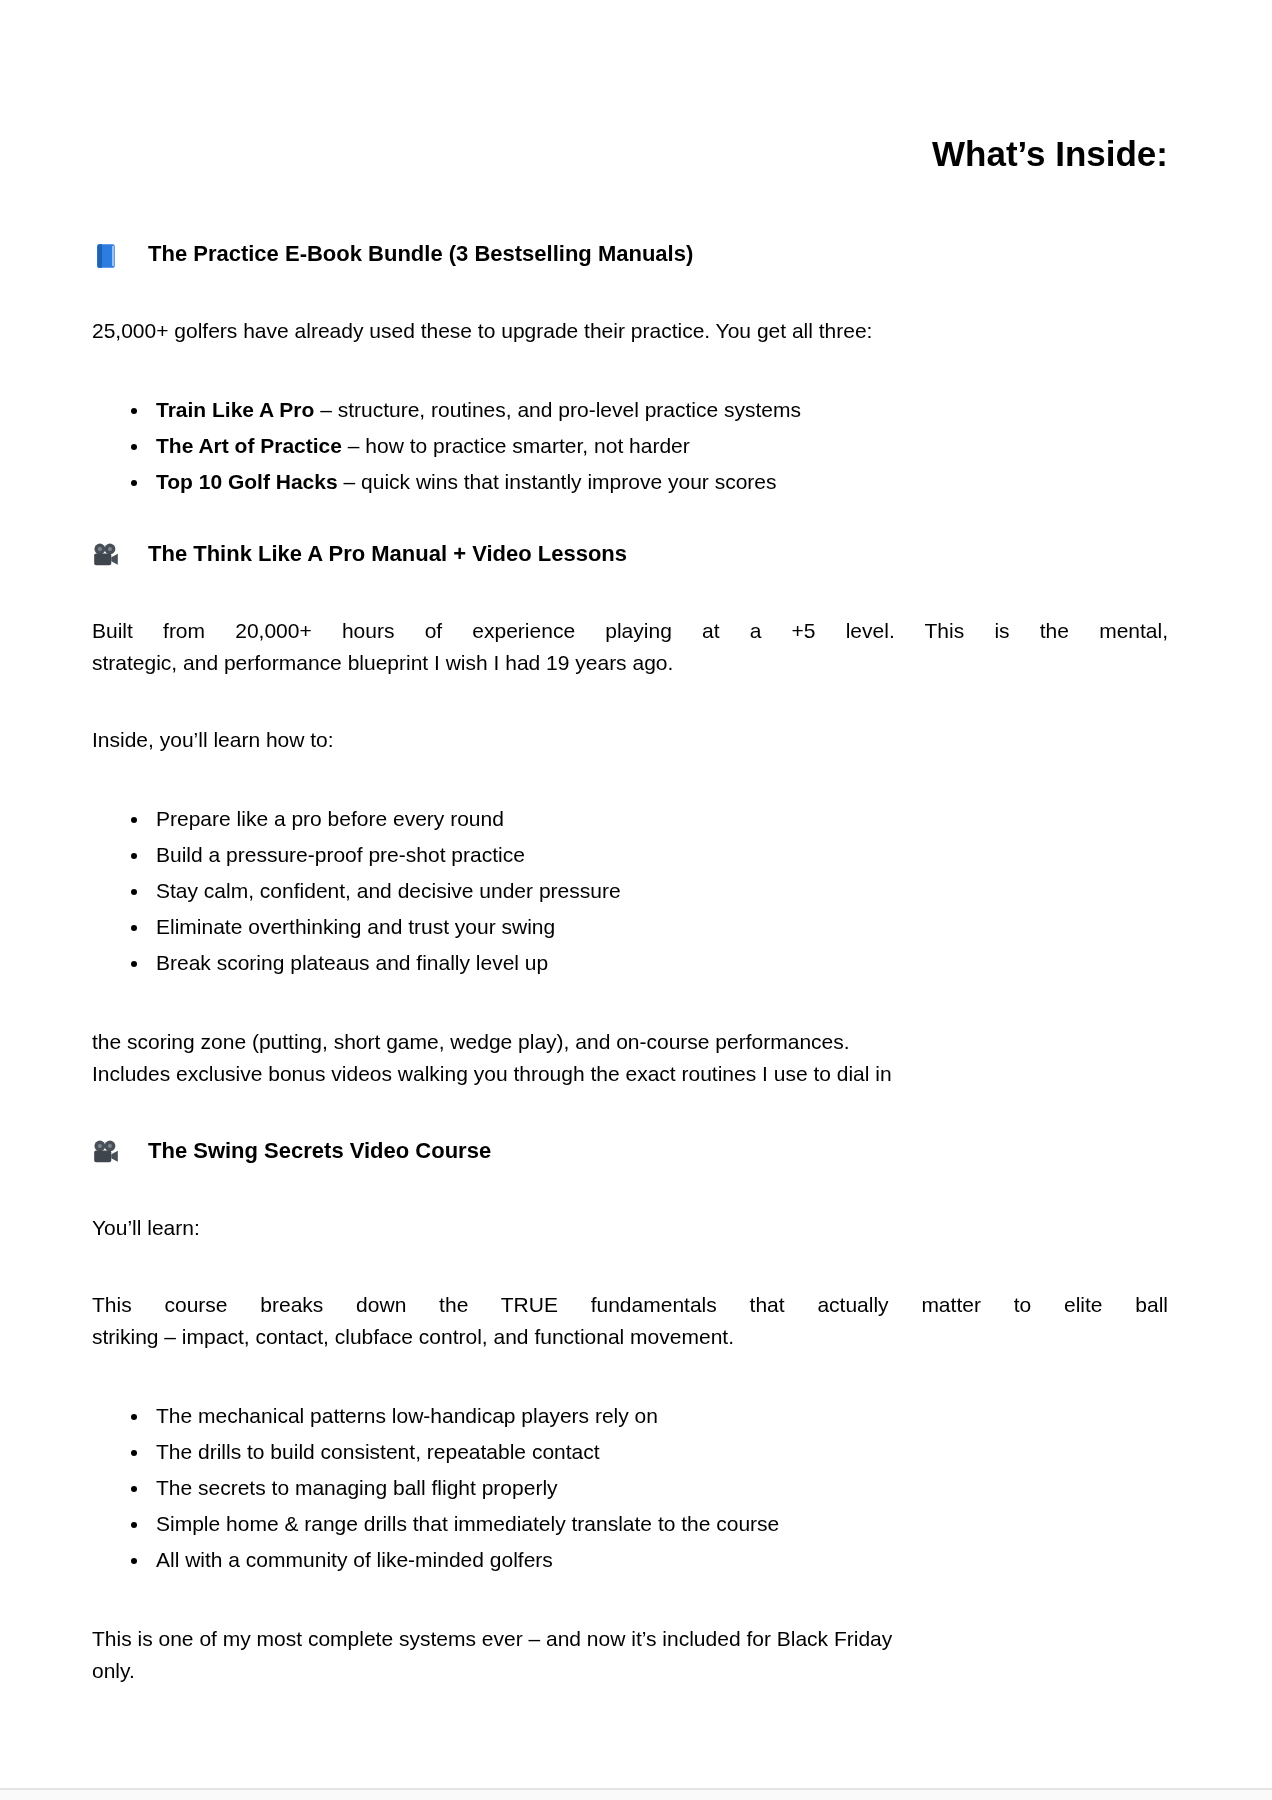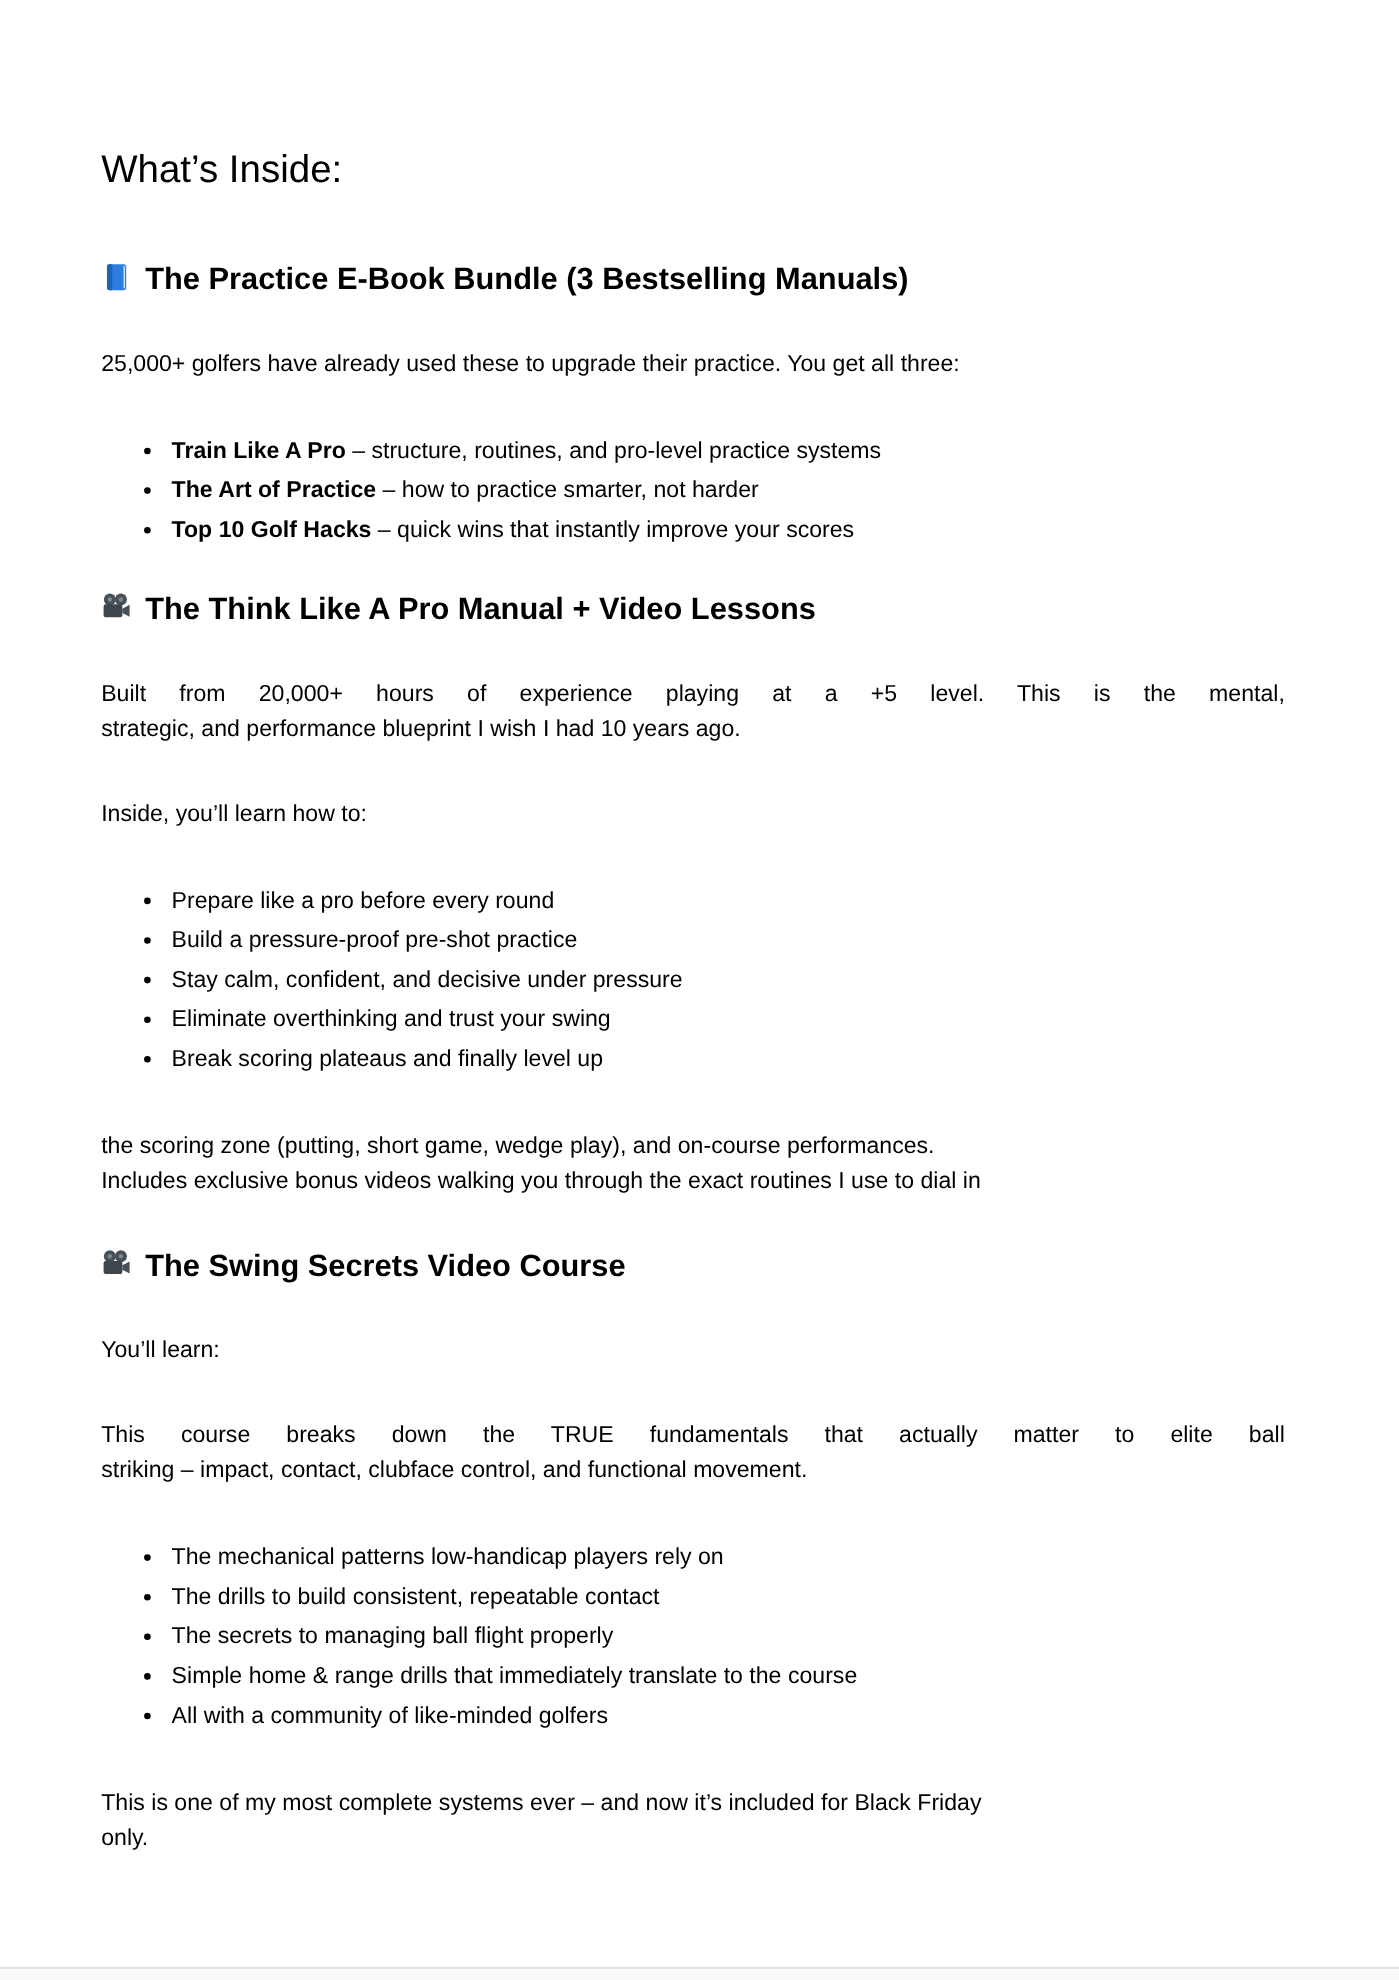--- a/index.html
+++ b/index.html
@@ -15,29 +15,29 @@
   .page {
     position: relative;
     box-sizing: border-box;
     width: 1272px;
     height: 1800px;
     padding: 134px 104px 0 92px;
   }
   .doc-title {
     font-size: 35px;
     line-height: 40px;
-    font-weight: 400;
-    text-align: left;
+    font-weight: 700;
+    text-align: right;
     margin: 0 0 64px 0;
   }
   .section-heading {
     display: flex;
-    align-items: flex-start;
-    gap: 12px;
-    font-size: 28px;
+    align-items: flex-end;
+    gap: 28px;
+    font-size: 22px;
     line-height: 32px;
     font-weight: 700;
     margin: 38px 0 26px 0;
   }
   .section-heading .emoji {
     flex: 0 0 auto;
     width: 28px;
     height: 28px;
     display: inline-block;
   }
@@ -110,21 +110,21 @@
         <circle cx="20.5" cy="8" r="2.3" fill="#7d8791"></circle>
         <rect x="2.5" y="13" width="19.5" height="13.5" rx="2.2" fill="#3e454d"></rect>
         <polygon points="22,17.5 29.5,13.5 29.5,26 22,22" fill="#484f57"></polygon>
       </svg>
     </span>
     <span>The Think Like A Pro Manual + Video Lessons</span>
   </h2>
 
   <p class="para">
     <span class="jline">Built from 20,000+ hours of experience playing at a +5 level. This is the mental,</span>
-    <span class="line">strategic, and performance blueprint I wish I had 10 years ago.</span>
+    <span class="line">strategic, and performance blueprint I wish I had 19 years ago.</span>
   </p>
 
   <p class="para">
     <span class="line">Inside, you’ll learn how to:</span>
   </p>
 
   <ul class="bullets">
     <li>Prepare like a pro before every round</li>
     <li>Build a pressure-proof pre-shot practice</li>
     <li>Stay calm, confident, and decisive under pressure</li>

